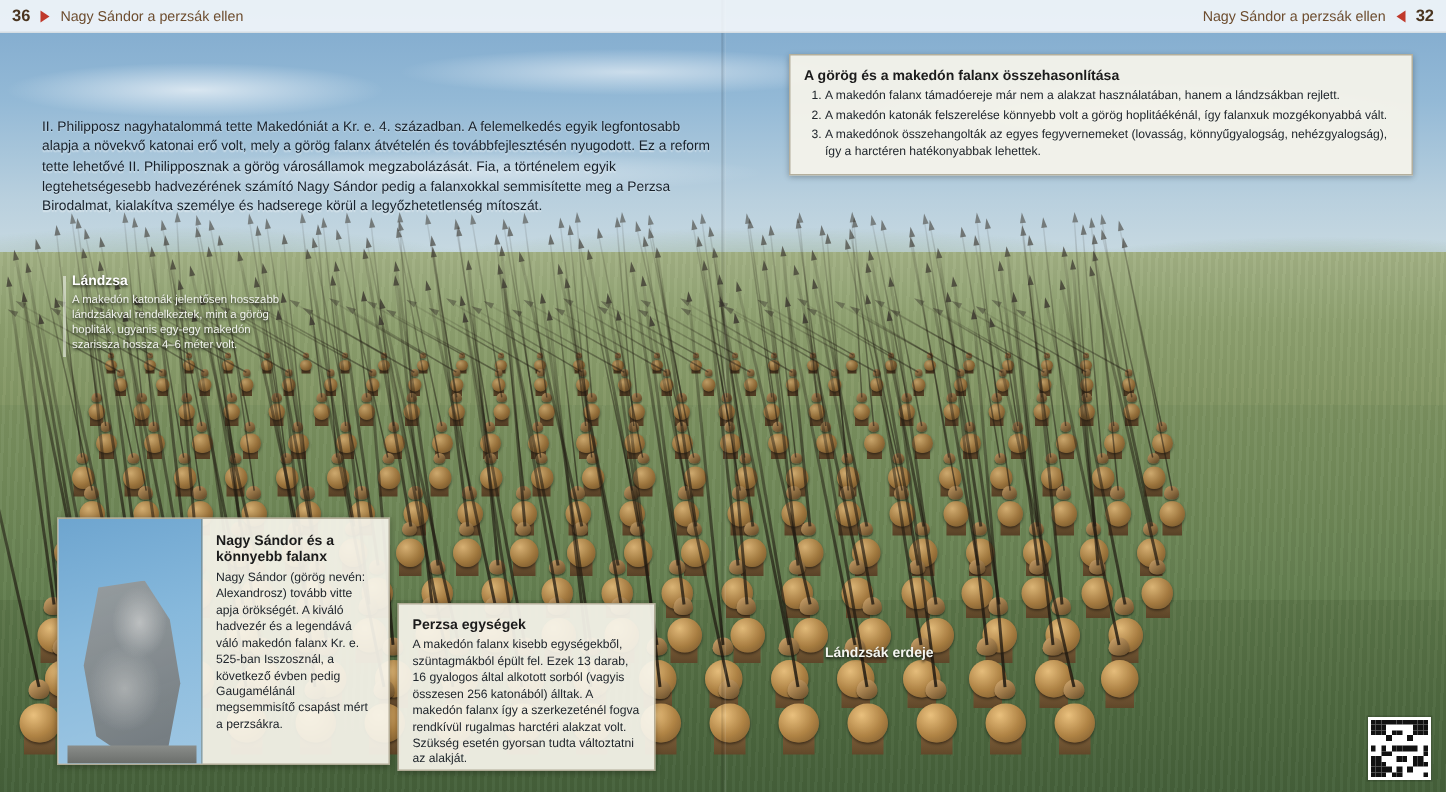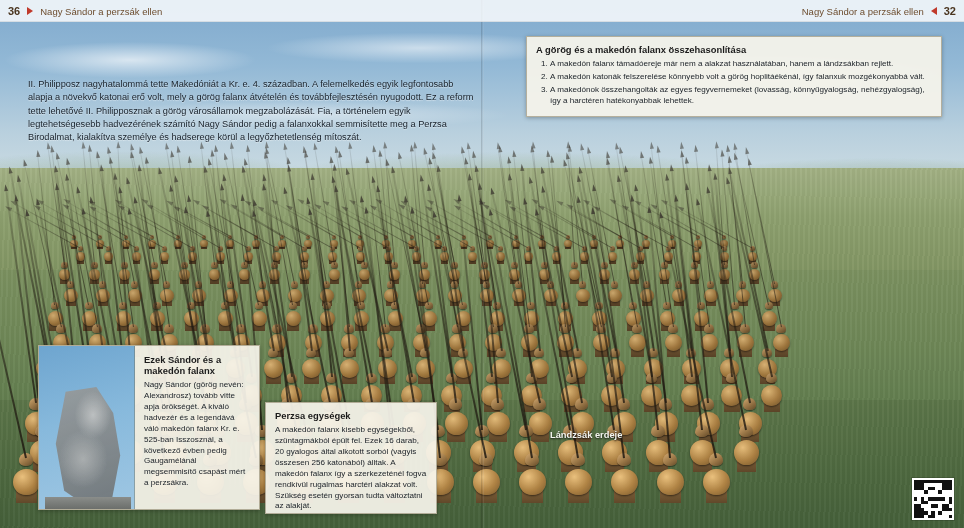--- a/index.html
+++ b/index.html
@@ -1619,35 +1619,40 @@
 
   <div class="box" id="box-compare">
     <h3>A görög és a makedón falanx összehasonlítása</h3>
     <ol>
       <li>A makedón falanx támadóereje már nem a alakzat használatában, hanem a lándzsákban rejlett.</li>
       <li>A makedón katonák felszerelése könnyebb volt a görög hoplitáékénál, így falanxuk mozgékonyabbá vált.</li>
       <li>A makedónok összehangolták az egyes fegyvernemeket (lovasság, könnyűgyalogság, nehézgyalogság), így a harctéren hatékonyabbak lehettek.</li>
     </ol>
   </div>
 
+  <div class="callout" id="callout-lance">
+    <div class="rule"></div>
+    <h4>Lándzsa</h4>
+    <p>A makedón katonák jelentősen hosszabb lándzsákval rendelkeztek, mint a görög hopliták, ugyanis egy-egy makedón szarissza hossza 4–6 méter volt.</p>
+  </div>
 
   <div class="box" id="box-alex">
     <div class="thumb">
       <div class="statue"></div>
       <div class="plinth"></div>
     </div>
     <div class="txt">
-      <h3>Ezek Sándor és a makedón falanx</h3>
+      <h3>Nagy Sándor és a könnyebb falanx</h3>
       <p>Nagy Sándor (görög nevén: Alexandrosz) tovább vitte apja örökségét. A kiváló hadvezér és a legendává váló makedón falanx Kr. e. 525-ban Isszosznál, a következő évben pedig Gaugamélánál megsemmisítő csapást mért a perzsákra.</p>
     </div>
   </div>
 
   <div class="box" id="box-lesser">
     <h3>Perzsa egységek</h3>
-    <p>A makedón falanx kisebb egységekből, szüntagmákból épült fel. Ezek 16 darab, 20 gyalogos által alkotott sorból (vagyis összesen 256 katonából) álltak. A makedón falanx így a szerkezeténél fogva rendkívül rugalmas harctéri alakzat volt. Szükség esetén gyorsan tudta változtatni az alakját.</p>
+    <p>A makedón falanx kisebb egységekből, szüntagmákból épült fel. Ezek 13 darab, 16 gyalogos által alkotott sorból (vagyis összesen 256 katonából) álltak. A makedón falanx így a szerkezeténél fogva rendkívül rugalmas harctéri alakzat volt. Szükség esetén gyorsan tudta változtatni az alakját.</p>
   </div>
 
   <div class="box" id="box-forest">
     <h3>Lándzsák erdeje</h3>
   </div>
 
   <div id="qr">
     <div class="cells" id="qr-cells">
         <i class="on"></i>
         <i class="on"></i>

